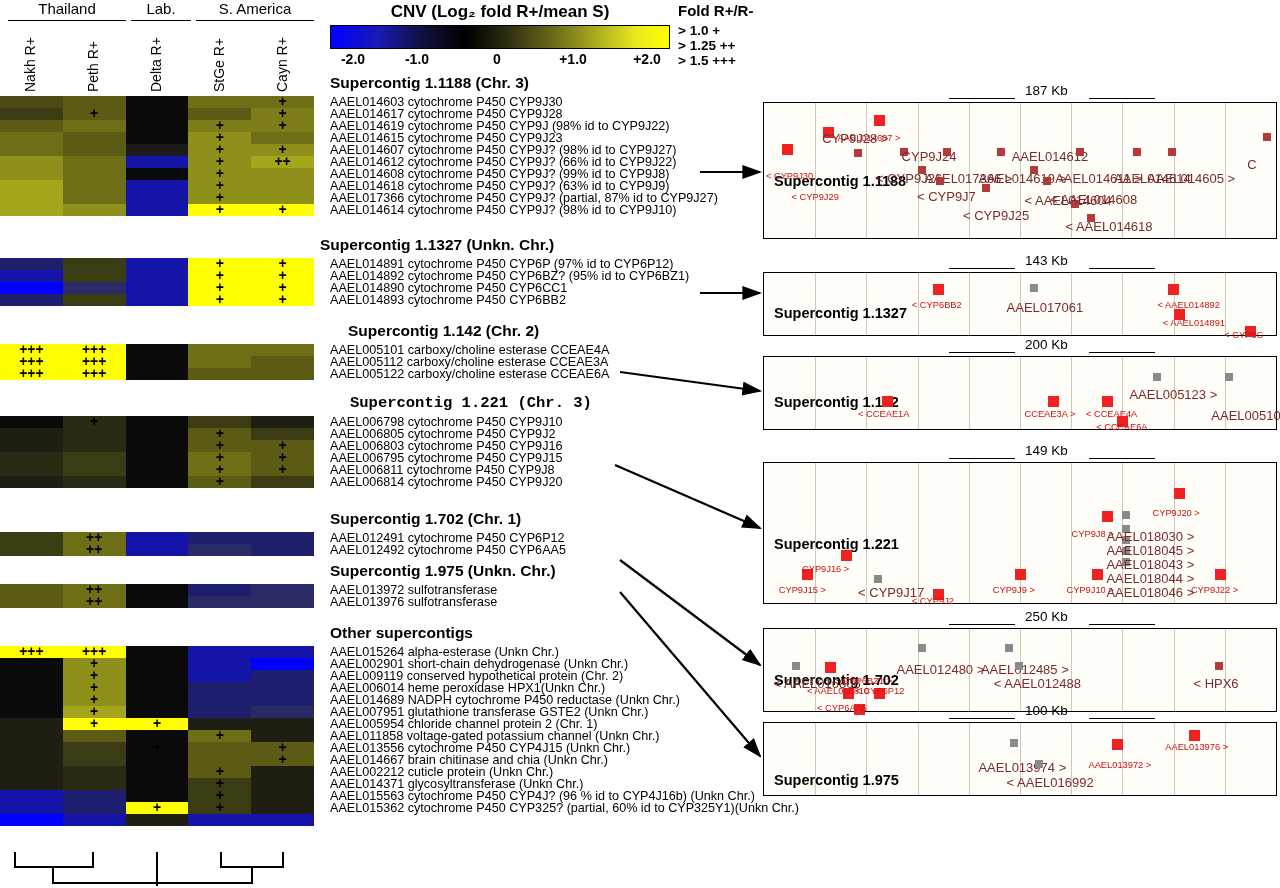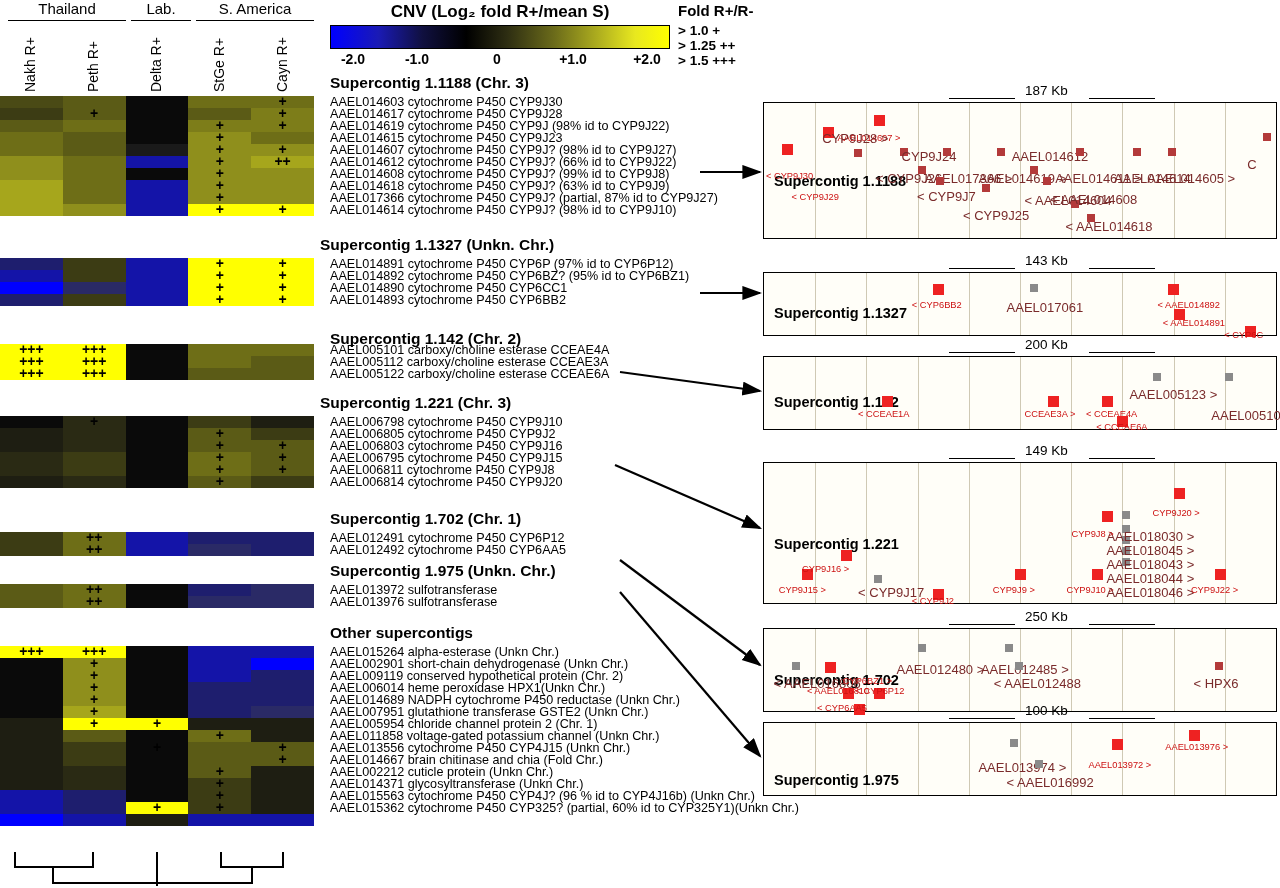--- a/index.html
+++ b/index.html
@@ -358,25 +358,25 @@
     <div class="abs gene-line" style="left: 330px; top: 155px;">AAEL014612 cytochrome P450 CYP9J? (66% id to CYP9J22)</div>
     <div class="abs gene-line" style="left: 330px; top: 167px;">AAEL014608 cytochrome P450 CYP9J? (99% id to CYP9J8)</div>
     <div class="abs gene-line" style="left: 330px; top: 179px;">AAEL014618 cytochrome P450 CYP9J? (63% id to CYP9J9)</div>
     <div class="abs gene-line" style="left: 330px; top: 191px;">AAEL017366 cytochrome P450 CYP9J? (partial, 87% id to CYP9J27)</div>
     <div class="abs gene-line" style="left: 330px; top: 203px;">AAEL014614 cytochrome P450 CYP9J? (98% id to CYP9J10)</div>
     <div class="abs sc-title" style="left: 320px; top: 236px;">Supercontig 1.1327 (Unkn. Chr.)</div>
     <div class="abs gene-line" style="left: 330px; top: 257px;">AAEL014891 cytochrome P450 CYP6P (97% id to CYP6P12)</div>
     <div class="abs gene-line" style="left: 330px; top: 269px;">AAEL014892 cytochrome P450 CYP6BZ? (95% id to CYP6BZ1)</div>
     <div class="abs gene-line" style="left: 330px; top: 281px;">AAEL014890 cytochrome P450 CYP6CC1</div>
     <div class="abs gene-line" style="left: 330px; top: 293px;">AAEL014893 cytochrome P450 CYP6BB2</div>
-    <div class="abs sc-title" style="left: 330px; top: 322px; margin-top: 8px;">Supercontig 1.142 (Chr. 2)</div>
+    <div class="abs sc-title" style="left: 348px; top: 322px;">Supercontig 1.142 (Chr. 2)</div>
     <div class="abs gene-line" style="left: 330px; top: 343px;">AAEL005101 carboxy/choline esterase CCEAE4A</div>
     <div class="abs gene-line" style="left: 330px; top: 355px;">AAEL005112 carboxy/choline esterase CCEAE3A</div>
     <div class="abs gene-line" style="left: 330px; top: 367px;">AAEL005122 carboxy/choline esterase CCEAE6A</div>
-    <div class="abs sc-title" style="left: 320px; top: 394px;">Supercontig 1.221 (Chr. 3)</div>
+    <div class="abs sc-title" style="left: 350px; top: 394px; font-family: Liberation Mono, monospace;">Supercontig 1.221 (Chr. 3)</div>
     <div class="abs gene-line" style="left: 330px; top: 415px;">AAEL006798 cytochrome P450 CYP9J10</div>
     <div class="abs gene-line" style="left: 330px; top: 427px;">AAEL006805 cytochrome P450 CYP9J2</div>
     <div class="abs gene-line" style="left: 330px; top: 439px;">AAEL006803 cytochrome P450 CYP9J16</div>
     <div class="abs gene-line" style="left: 330px; top: 451px;">AAEL006795 cytochrome P450 CYP9J15</div>
     <div class="abs gene-line" style="left: 330px; top: 463px;">AAEL006811 cytochrome P450 CYP9J8</div>
     <div class="abs gene-line" style="left: 330px; top: 475px;">AAEL006814 cytochrome P450 CYP9J20</div>
     <div class="abs sc-title" style="left: 330px; top: 510px;">Supercontig 1.702 (Chr. 1)</div>
     <div class="abs gene-line" style="left: 330px; top: 531px;">AAEL012491 cytochrome P450 CYP6P12</div>
     <div class="abs gene-line" style="left: 330px; top: 543px;">AAEL012492 cytochrome P450 CYP6AA5</div>
     <div class="abs sc-title" style="left: 330px; top: 562px;">Supercontig 1.975 (Unkn. Chr.)</div>
@@ -385,21 +385,21 @@
     <div class="abs sc-title" style="left: 330px; top: 624px;">Other supercontigs</div>
     <div class="abs gene-line" style="left: 330px; top: 645px;">AAEL015264 alpha-esterase (Unkn Chr.)</div>
     <div class="abs gene-line" style="left: 330px; top: 657px;">AAEL002901 short-chain dehydrogenase (Unkn Chr.)</div>
     <div class="abs gene-line" style="left: 330px; top: 669px;">AAEL009119 conserved hypothetical protein (Chr. 2)</div>
     <div class="abs gene-line" style="left: 330px; top: 681px;">AAEL006014 heme peroxidase HPX1(Unkn Chr.)</div>
     <div class="abs gene-line" style="left: 330px; top: 693px;">AAEL014689 NADPH cytochrome P450 reductase (Unkn Chr.)</div>
     <div class="abs gene-line" style="left: 330px; top: 705px;">AAEL007951 glutathione transferase GSTE2 (Unkn Chr.)</div>
     <div class="abs gene-line" style="left: 330px; top: 717px;">AAEL005954 chloride channel protein 2 (Chr. 1)</div>
     <div class="abs gene-line" style="left: 330px; top: 729px;">AAEL011858 voltage-gated potassium channel (Unkn Chr.)</div>
     <div class="abs gene-line" style="left: 330px; top: 741px;">AAEL013556 cytochrome P450 CYP4J15 (Unkn Chr.)</div>
-    <div class="abs gene-line" style="left: 330px; top: 753px;">AAEL014667 brain chitinase and chia (Fold Chr.)</div>
+    <div class="abs gene-line" style="left: 330px; top: 753px;">AAEL014667 brain chitinase and chia (Unkn Chr.)</div>
     <div class="abs gene-line" style="left: 330px; top: 765px;">AAEL002212 cuticle protein (Unkn Chr.)</div>
     <div class="abs gene-line" style="left: 330px; top: 777px;">AAEL014371 glycosyltransferase (Unkn Chr.)</div>
     <div class="abs gene-line" style="left: 330px; top: 789px;">AAEL015563 cytochrome P450 CYP4J? (96 % id to CYP4J16b) (Unkn Chr.)</div>
     <div class="abs gene-line" style="left: 330px; top: 801px;">AAEL015362 cytochrome P450 CYP325? (partial, 60% id to CYP325Y1)(Unkn Chr.)</div>
   </div>
 
 <div class="abs" style="left:330px;top:2px;width:340px;">
   <div class="cbar-title" style="text-align:center;">CNV (Log₂ fold  R+/mean S)</div>
   <div class="cbar" style="margin-top:3px;height:22px;width:338px;"></div>
   <div style="position:relative;height:20px;">

